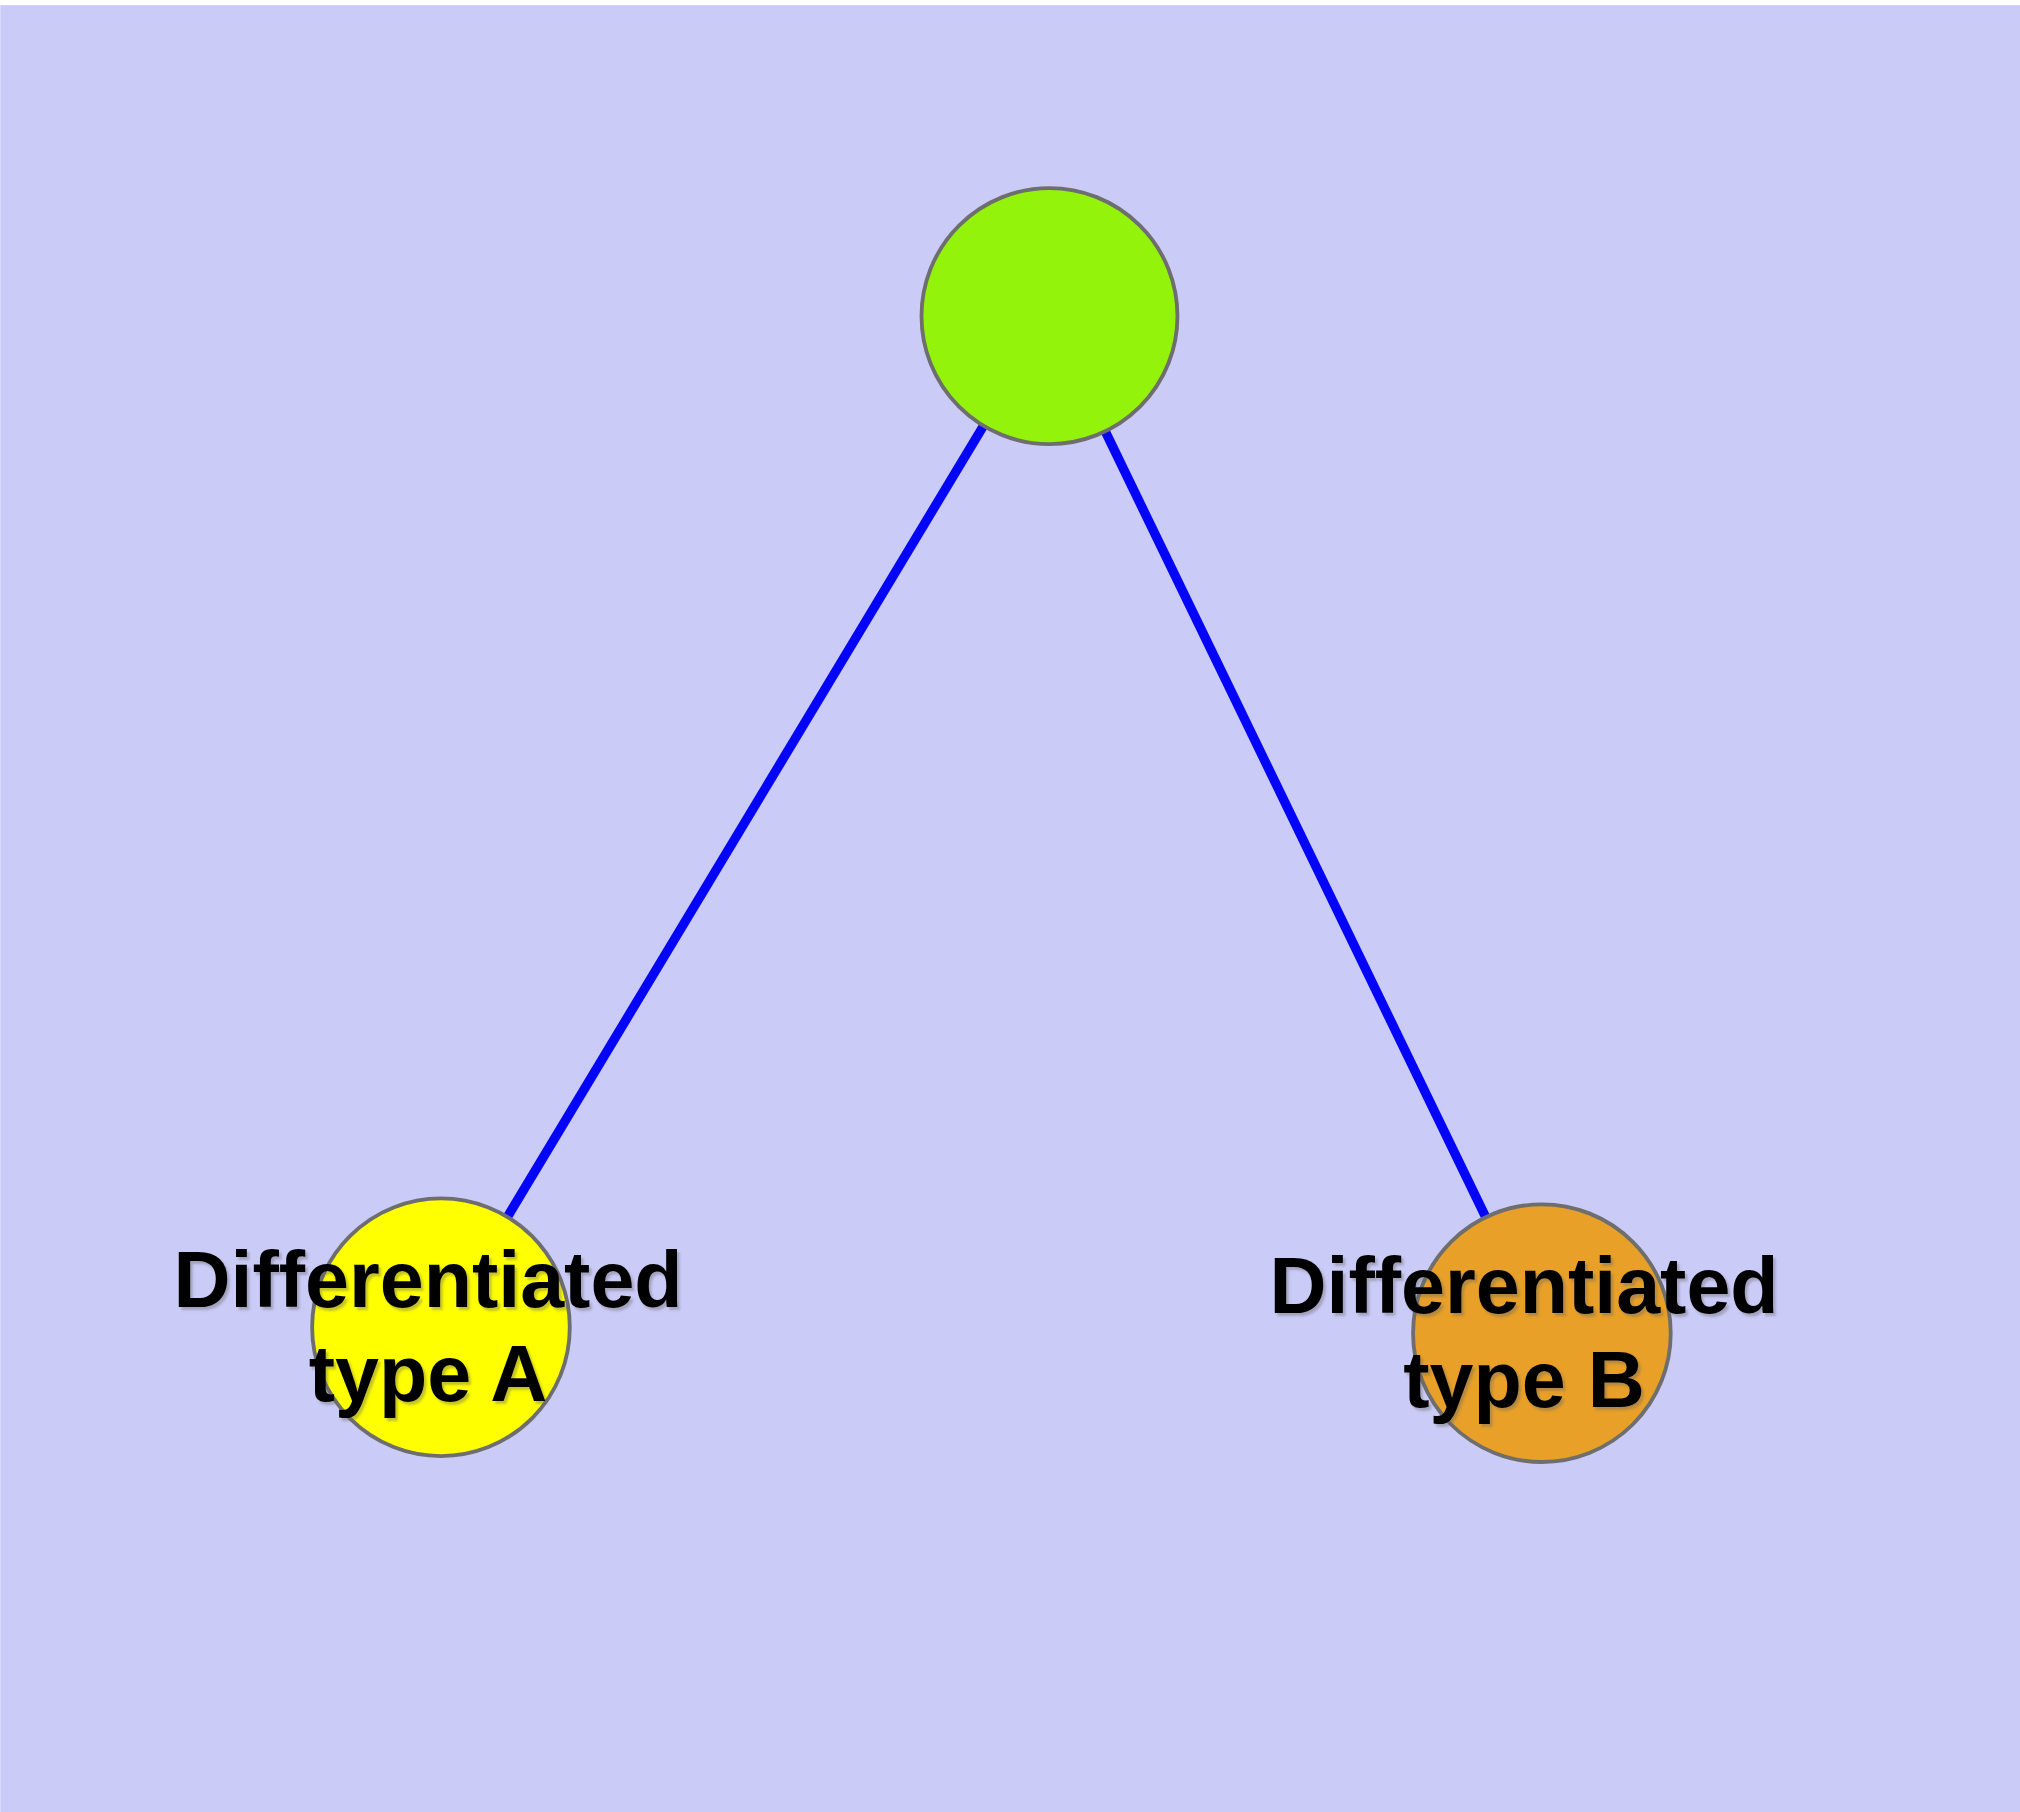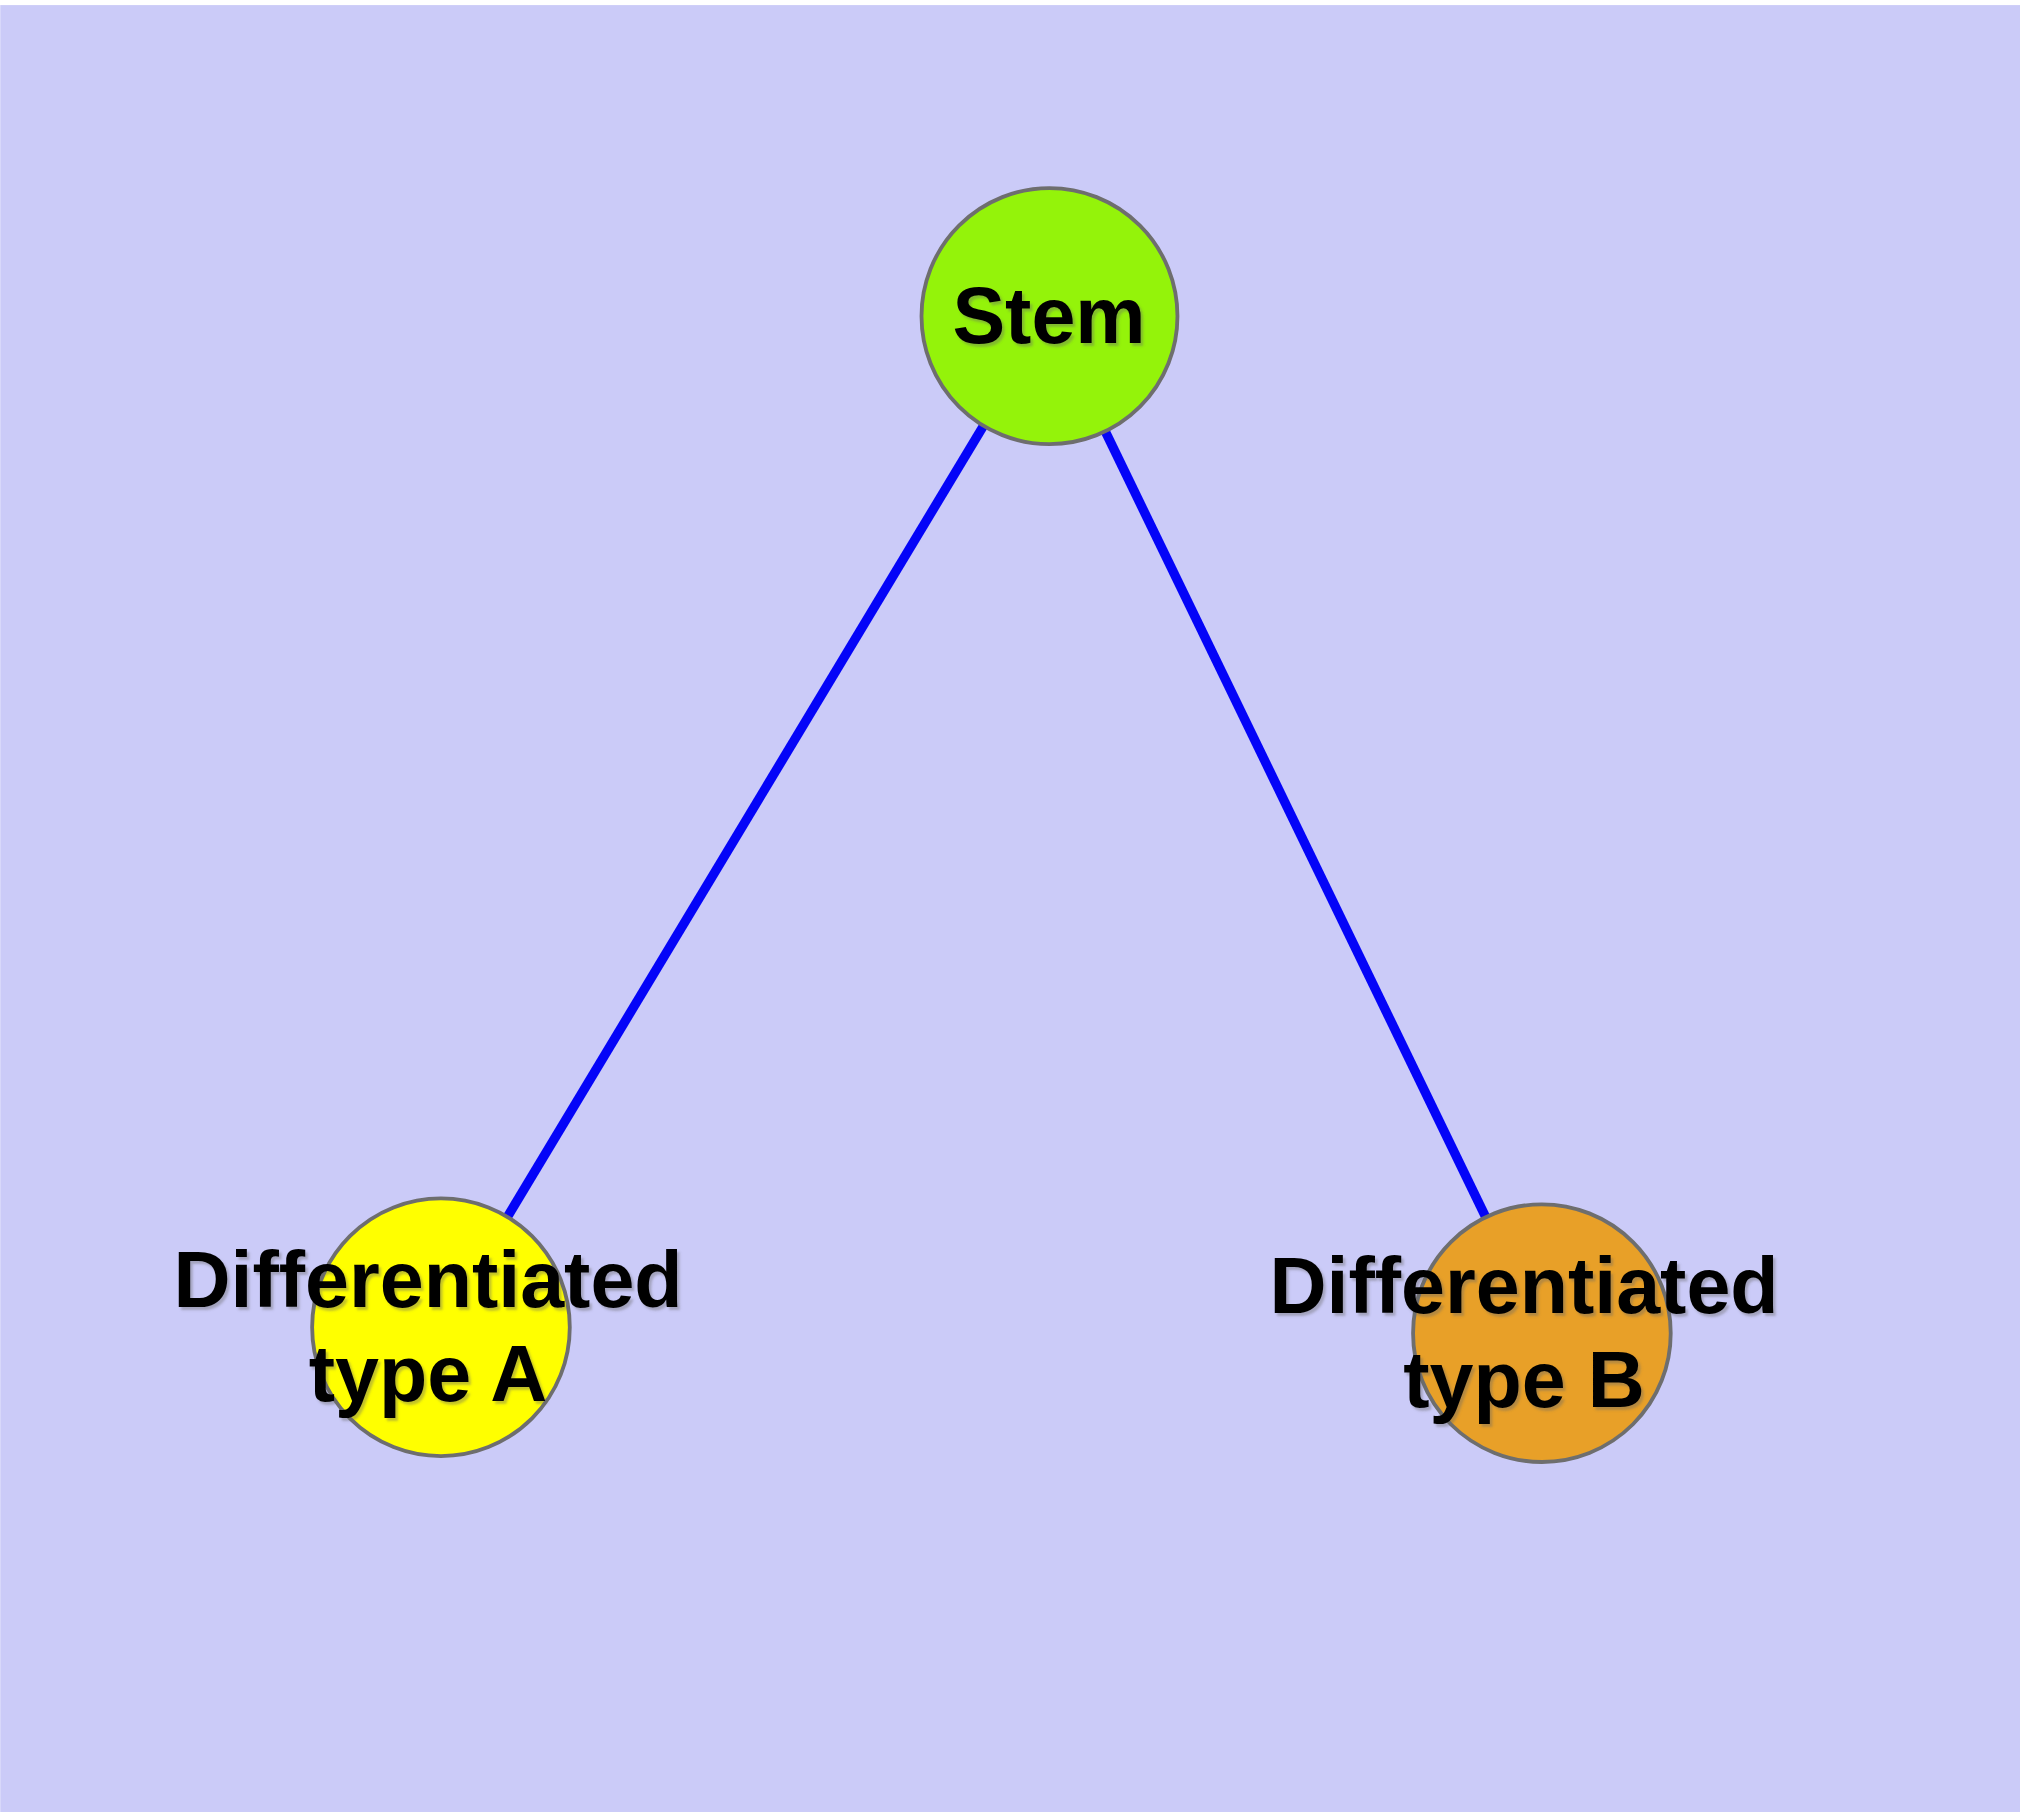--- a/index.html
+++ b/index.html
@@ -51,21 +51,20 @@
     <rect x="0" y="6" width="2384" height="2132" fill="#CBCBF8"></rect>
 
     <line x1="1238" y1="373" x2="520" y2="1566" class="edge" stroke="#0404F8"></line>
     <line x1="1238" y1="373" x2="1819" y2="1573" class="edge" stroke="#0404F8"></line>
 
     <circle cx="1238" cy="373" r="151" class="node-circle" fill="#94F30A" stroke="#6E6E6E"></circle>
     <circle cx="520" cy="1566" r="152" class="node-circle" fill="#FFFF00" stroke="#6E6E6E"></circle>
     <circle cx="1819" cy="1573" r="152" class="node-circle" fill="#E8A028" stroke="#6E6E6E"></circle>
   </svg>
 
-  <div class="node-label" style="left:1049px; top:316px;">Stem</div>
 
   <div class="node-label" style="left:428px; top:1327px;">Differentiated
 type A</div>
 
   <div class="node-label" style="left:1524px; top:1333px;">Differentiated
 type B</div>
 
 </div>
 
 

